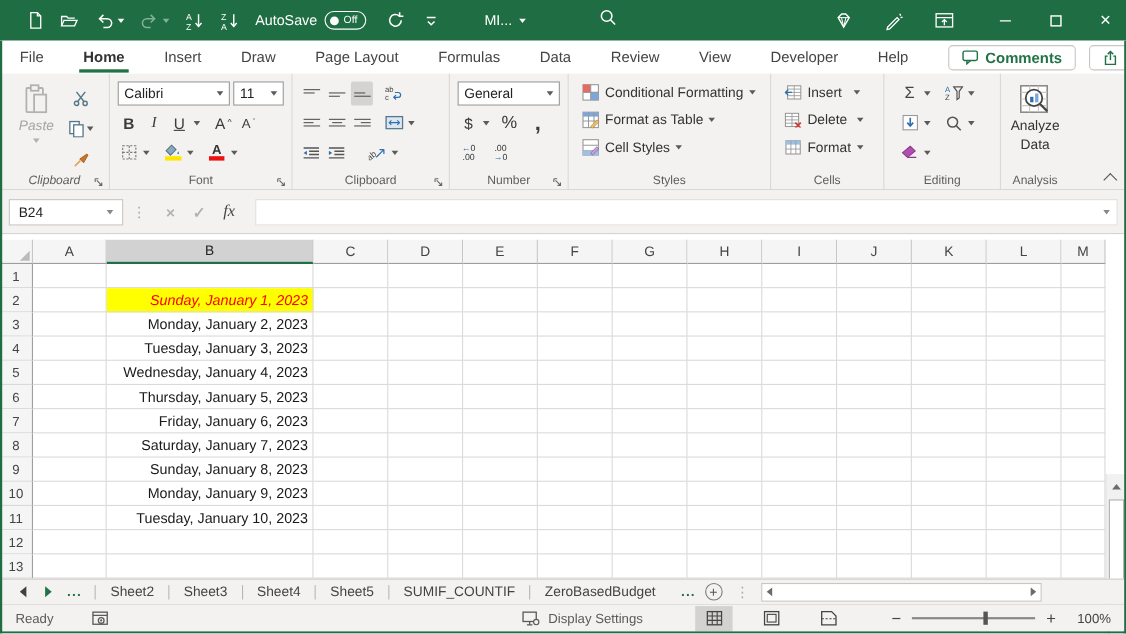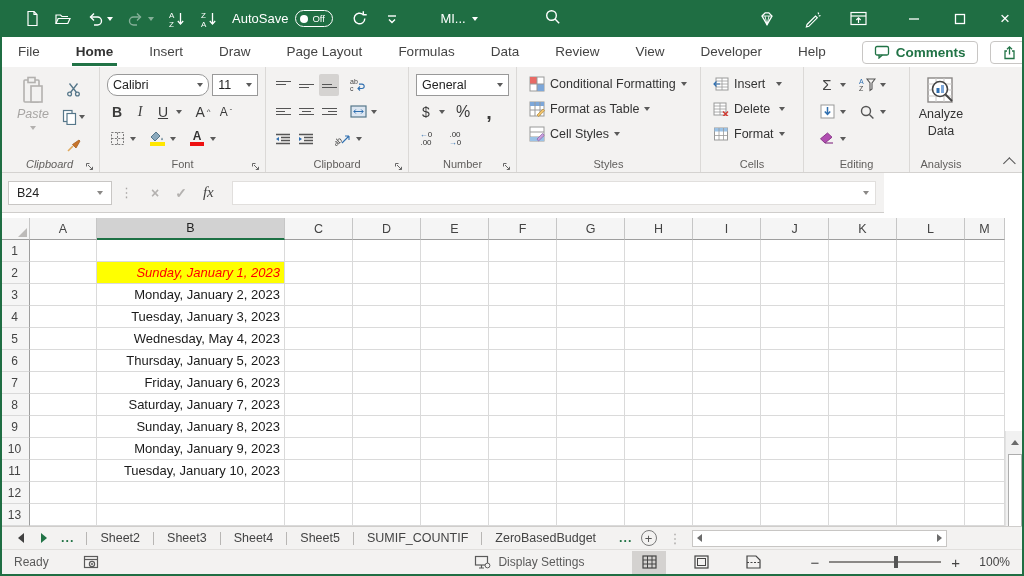--- a/index.html
+++ b/index.html
@@ -50,21 +50,21 @@
   .lbl-ic-btn { display:flex; align-items:center; gap:5px; font-size:12.5px; color:#333; height:25px; padding:0 4px; white-space:nowrap; }
   .bigbtn { display:flex; flex-direction:column; align-items:center; justify-content:flex-start; padding-top:5px; width:58px; height:84px; font-size:12.5px; color:#333; text-align:center; line-height:1.35; }
   .paste-lbl { color:#a7a5a3; }
   .collapse { position:absolute; right:8px; bottom:6px; width:9px; height:9px; border-left:1.6px solid #555; border-top:1.6px solid #555; transform:rotate(45deg) translateY(3px); }
 
   
   .ln { display:block; background:#555; height:1.6px; margin:1.6px 0; }
   .ic-al { width:15px; }
 
   
-  .fxrow { position:absolute; top:173px; left:0; width:884px; height:40px; background:#f3f2f1;
+  .fxrow { position:absolute; top:173px; left:0; width:1024px; height:40px; background:#f3f2f1;
     border-bottom:1px solid #cfcdcb; display:flex; align-items:center; padding:0 8px; }
   .namebox { width:104px; height:24px; background:#fff; border:1px solid #c8c6c4; display:flex; align-items:center;
     font-size:12.5px; color:#222; padding:0 8px; justify-content:space-between; }
   .vdots { color:#a9a7a5; font-size:13px; margin:0 8px; letter-spacing:0; }
   .fxbtns { display:flex; align-items:center; gap:16px; background:#f3f2f1; padding:0 10px; height:24px; }
   .fxgray { color:#b3b1af; font-size:14px; font-weight:bold; }
   .fxfx { font-family:"Liberation Serif", serif; font-style:italic; font-size:15px; color:#444; }
   .fxinput { flex:1; height:24px; background:#fff; border:1px solid #e1dfdd; margin-left:8px; display:flex; align-items:center; font-size:12.5px; padding:0 6px; color:#222; justify-content:flex-end; }
 
   
@@ -295,21 +295,21 @@
       <span class="launcher">
         <svg width="10" height="10" viewBox="0 0 10 10">
             <path d="M1.5 1.5h3M1.5 1.5v3M3 3l4.5 4.5M7.5 4.8v2.7H4.8" fill="none" stroke="#666" stroke-width="1"></path>
           </svg>
       </span>
       <div class="rg-label">Clipboard</div>
     </div>
 
     <div class="rgroup" style="width:166px;">
       <div class="rrow">
-        <span class="combo" style="width:103px;border-radius:10px;">
+        <span class="combo" style="width:103px;">
           <span>Calibri</span>
           <span class="chevD"></span>
         </span>
         <span class="combo" style="width:46px;">
           <span>11</span>
           <span class="chevD"></span>
         </span>
       </div>
       <div class="rrow">
         <span class="mini btxt" style="font-weight:bold;">B</span>
@@ -695,21 +695,21 @@
             <div class="gcell" style="width: 68px;"></div>
             <div class="gcell" style="width: 68px;"></div>
             <div class="gcell" style="width: 68px;"></div>
             <div class="gcell" style="width: 68px;"></div>
             <div class="gcell" style="width: 68px;"></div>
             <div class="gcell" style="width: 40px;"></div>
           </div>
           <div class="grow">
             <div class="rowhead">5</div>
             <div class="gcell" style="width: 67px;"></div>
-            <div class="gcell" style="width: 188px;">Wednesday, May 4, 2023</div>
+            <div class="gcell" style="width: 188px;">Wednesday, January 4, 2023</div>
             <div class="gcell" style="width: 68px;"></div>
             <div class="gcell" style="width: 68px;"></div>
             <div class="gcell" style="width: 68px;"></div>
             <div class="gcell" style="width: 68px;"></div>
             <div class="gcell" style="width: 68px;"></div>
             <div class="gcell" style="width: 68px;"></div>
             <div class="gcell" style="width: 68px;"></div>
             <div class="gcell" style="width: 68px;"></div>
             <div class="gcell" style="width: 68px;"></div>
             <div class="gcell" style="width: 68px;"></div>

